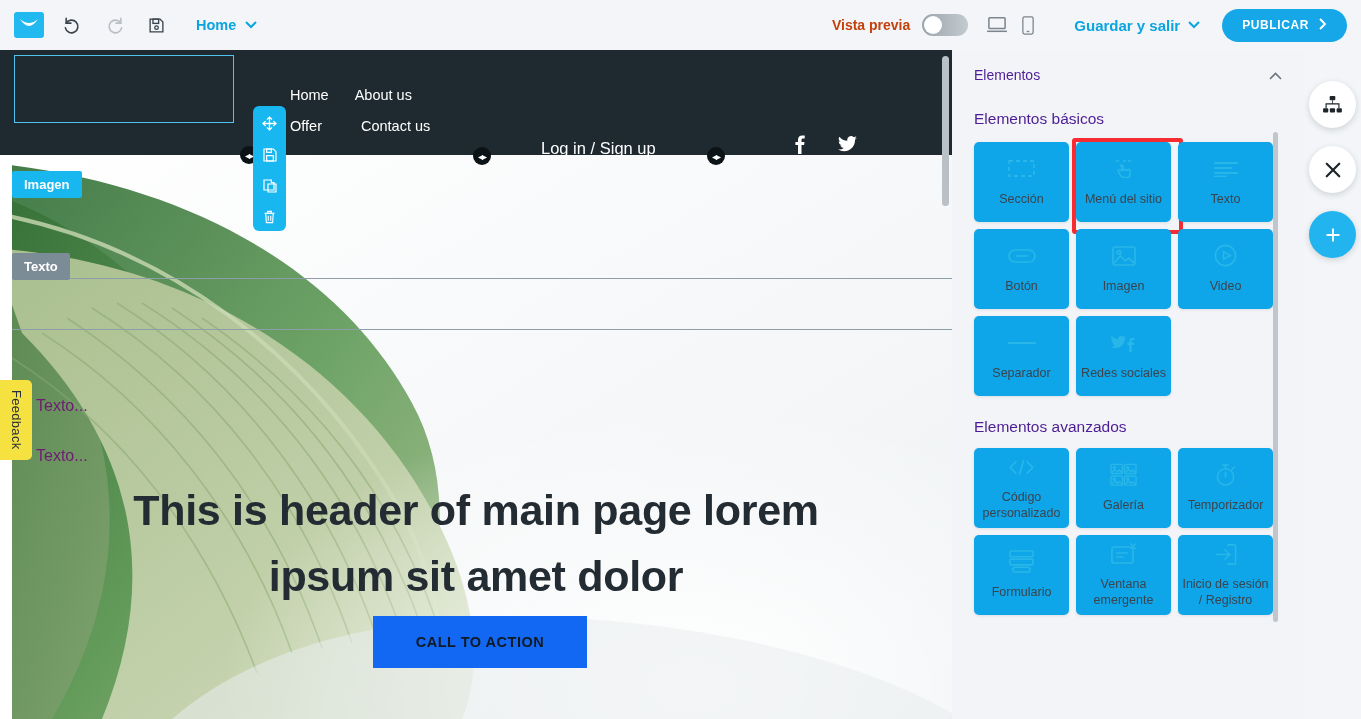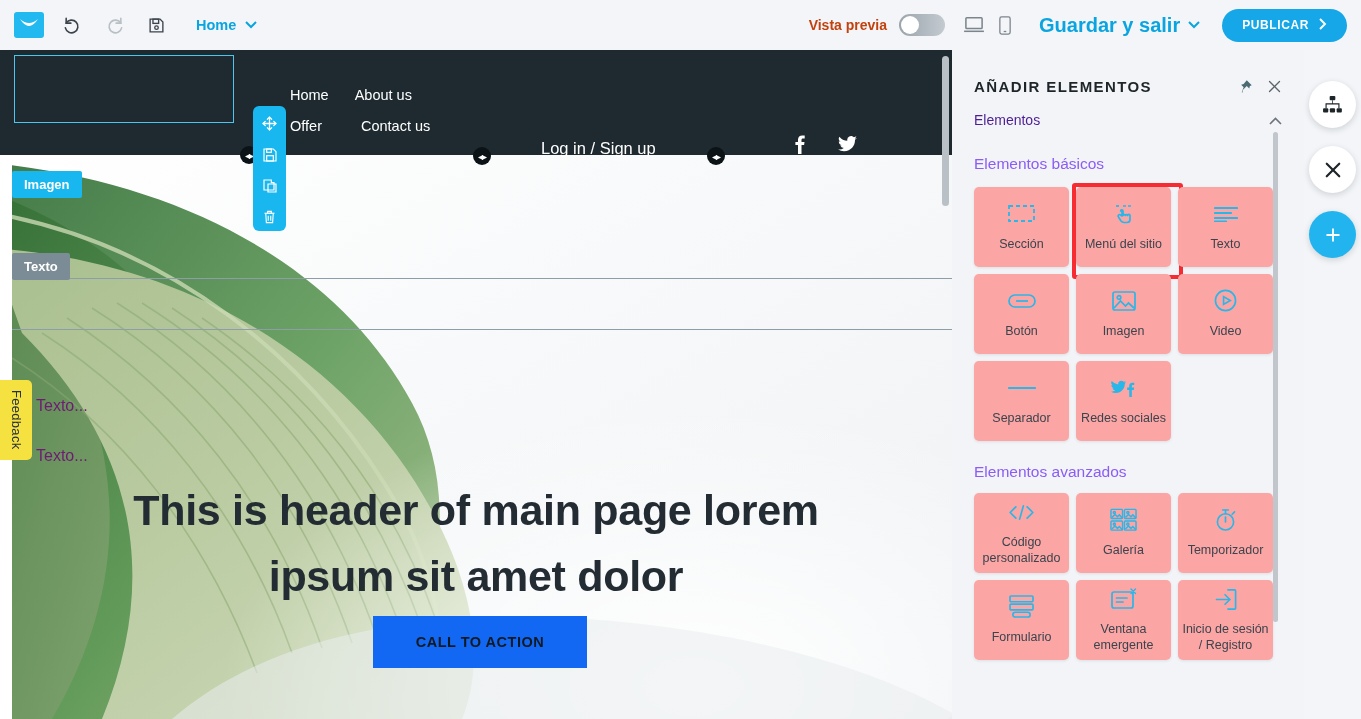--- a/index.html
+++ b/index.html
@@ -41,21 +41,21 @@
     background: linear-gradient(to right,#9aa4aa,#c3cbd1);
     margin-left: 12px; position: relative; cursor: pointer;
   }
   .toggle::after {
     content:''; position:absolute; left:2px; top:2px;
     width:18px; height:18px; border-radius:50%; background:#fff;
   }
   .dev-icon { margin-left: 18px; cursor: pointer; display:flex; align-items:center; }
   .dev-icon.mob { margin-left: 14px; }
   .guardar {
-    margin-left: 28px; color: #0aa5e0; font-size: 20px; font-weight: bold;
+    margin-left: 40px; color: #0aa5e0; font-size: 15px; font-weight: bold;
     display:flex; align-items:center; gap:8px; cursor:pointer;
   }
   .publicar {
     margin-left: 22px; margin-right: 14px;
     background: #16a7e8; color: #fff;
     font-size: 12px; font-weight: bold; letter-spacing: .6px;
     padding: 0 20px; height: 33px; border-radius: 17px;
     display:flex; align-items:center; gap:9px; border:none; cursor:pointer;
   }
 
@@ -165,28 +165,28 @@
   .panel-title {
     font-size:15px; font-weight:bold; color:#1d2529; letter-spacing:1.4px;
     flex:1;
   }
   .panel-head .pi { margin-left:14px; cursor:pointer; display:flex; }
   .panel-sub {
     display:flex; align-items:center; padding: 16px 22px 0 22px;
   }
   .panel-sub-label { flex:1; font-size:14px; color:#4c1d95; cursor:pointer;}
   .section-title {
-    padding: 26px 22px 0 22px; font-size:15.5px; color:#8b5cf6;
+    padding: 26px 22px 0 22px; font-size:15.5px; color:#4c1d95;
   }
   .grid {
     display:grid; grid-template-columns: repeat(3, 95px);
     gap: 7px; padding: 14px 0 0 22px;
   }
   .card {
-    width:95px; height:80px; background:#fca5a5; border-radius:5px;
+    width:95px; height:80px; background:#0ea5e9; border-radius:5px;
     box-shadow: 0 1px 3px rgba(30,40,50,.10);
     display:flex; flex-direction:column; align-items:center; justify-content:center;
     gap:11px; cursor:pointer; position:relative;
   }
   .card .ci { height:24px; display:flex; align-items:center; justify-content:center; color:#29b6e8;}
   .card .cl {
     font-size:12.5px; color:#3b444c; text-align:center; line-height:1.25;
     padding:0 3px;
   }
   .card.highlight::after {
@@ -423,34 +423,20 @@
     <div class="badge badge-texto">Texto</div>
 
     <div class="feedback">
       <span>Feedback</span>
     </div>
 
     <div class="canvas-sb"></div>
   </div>
 
   <div class="panel">
-    <div class="panel-head">
-      <div class="panel-title">AÑADIR ELEMENTOS</div>
-      <span class="pi">
-        <svg width="15" height="15" viewBox="0 0 24 24" fill="#4d6a73">
-            <path d="M14 2l8 8-3 1-1 4-4-4-6 6-1 5-1-1 3-8-4-4 4-1z"></path>
-          </svg>
-      </span>
-      <span class="pi">
-        <svg width="15" height="15" viewBox="0 0 24 24" fill="none" stroke="#5a636b" stroke-width="2" stroke-linecap="round">
-          <line x1="4" y1="4" x2="20" y2="20"></line>
-            <line x1="20" y1="4" x2="4" y2="20"></line>
-        </svg>
-      </span>
-    </div>
 
     <div class="panel-sub">
       <span class="panel-sub-label">Elementos</span>
       <span>
         <svg width="13" height="8" viewBox="0 0 13 8" fill="none" stroke="#6c757d" stroke-width="1.6">
             <polyline points="1,7 6.5,1.5 12,7"></polyline>
           </svg>
       </span>
     </div>
 

